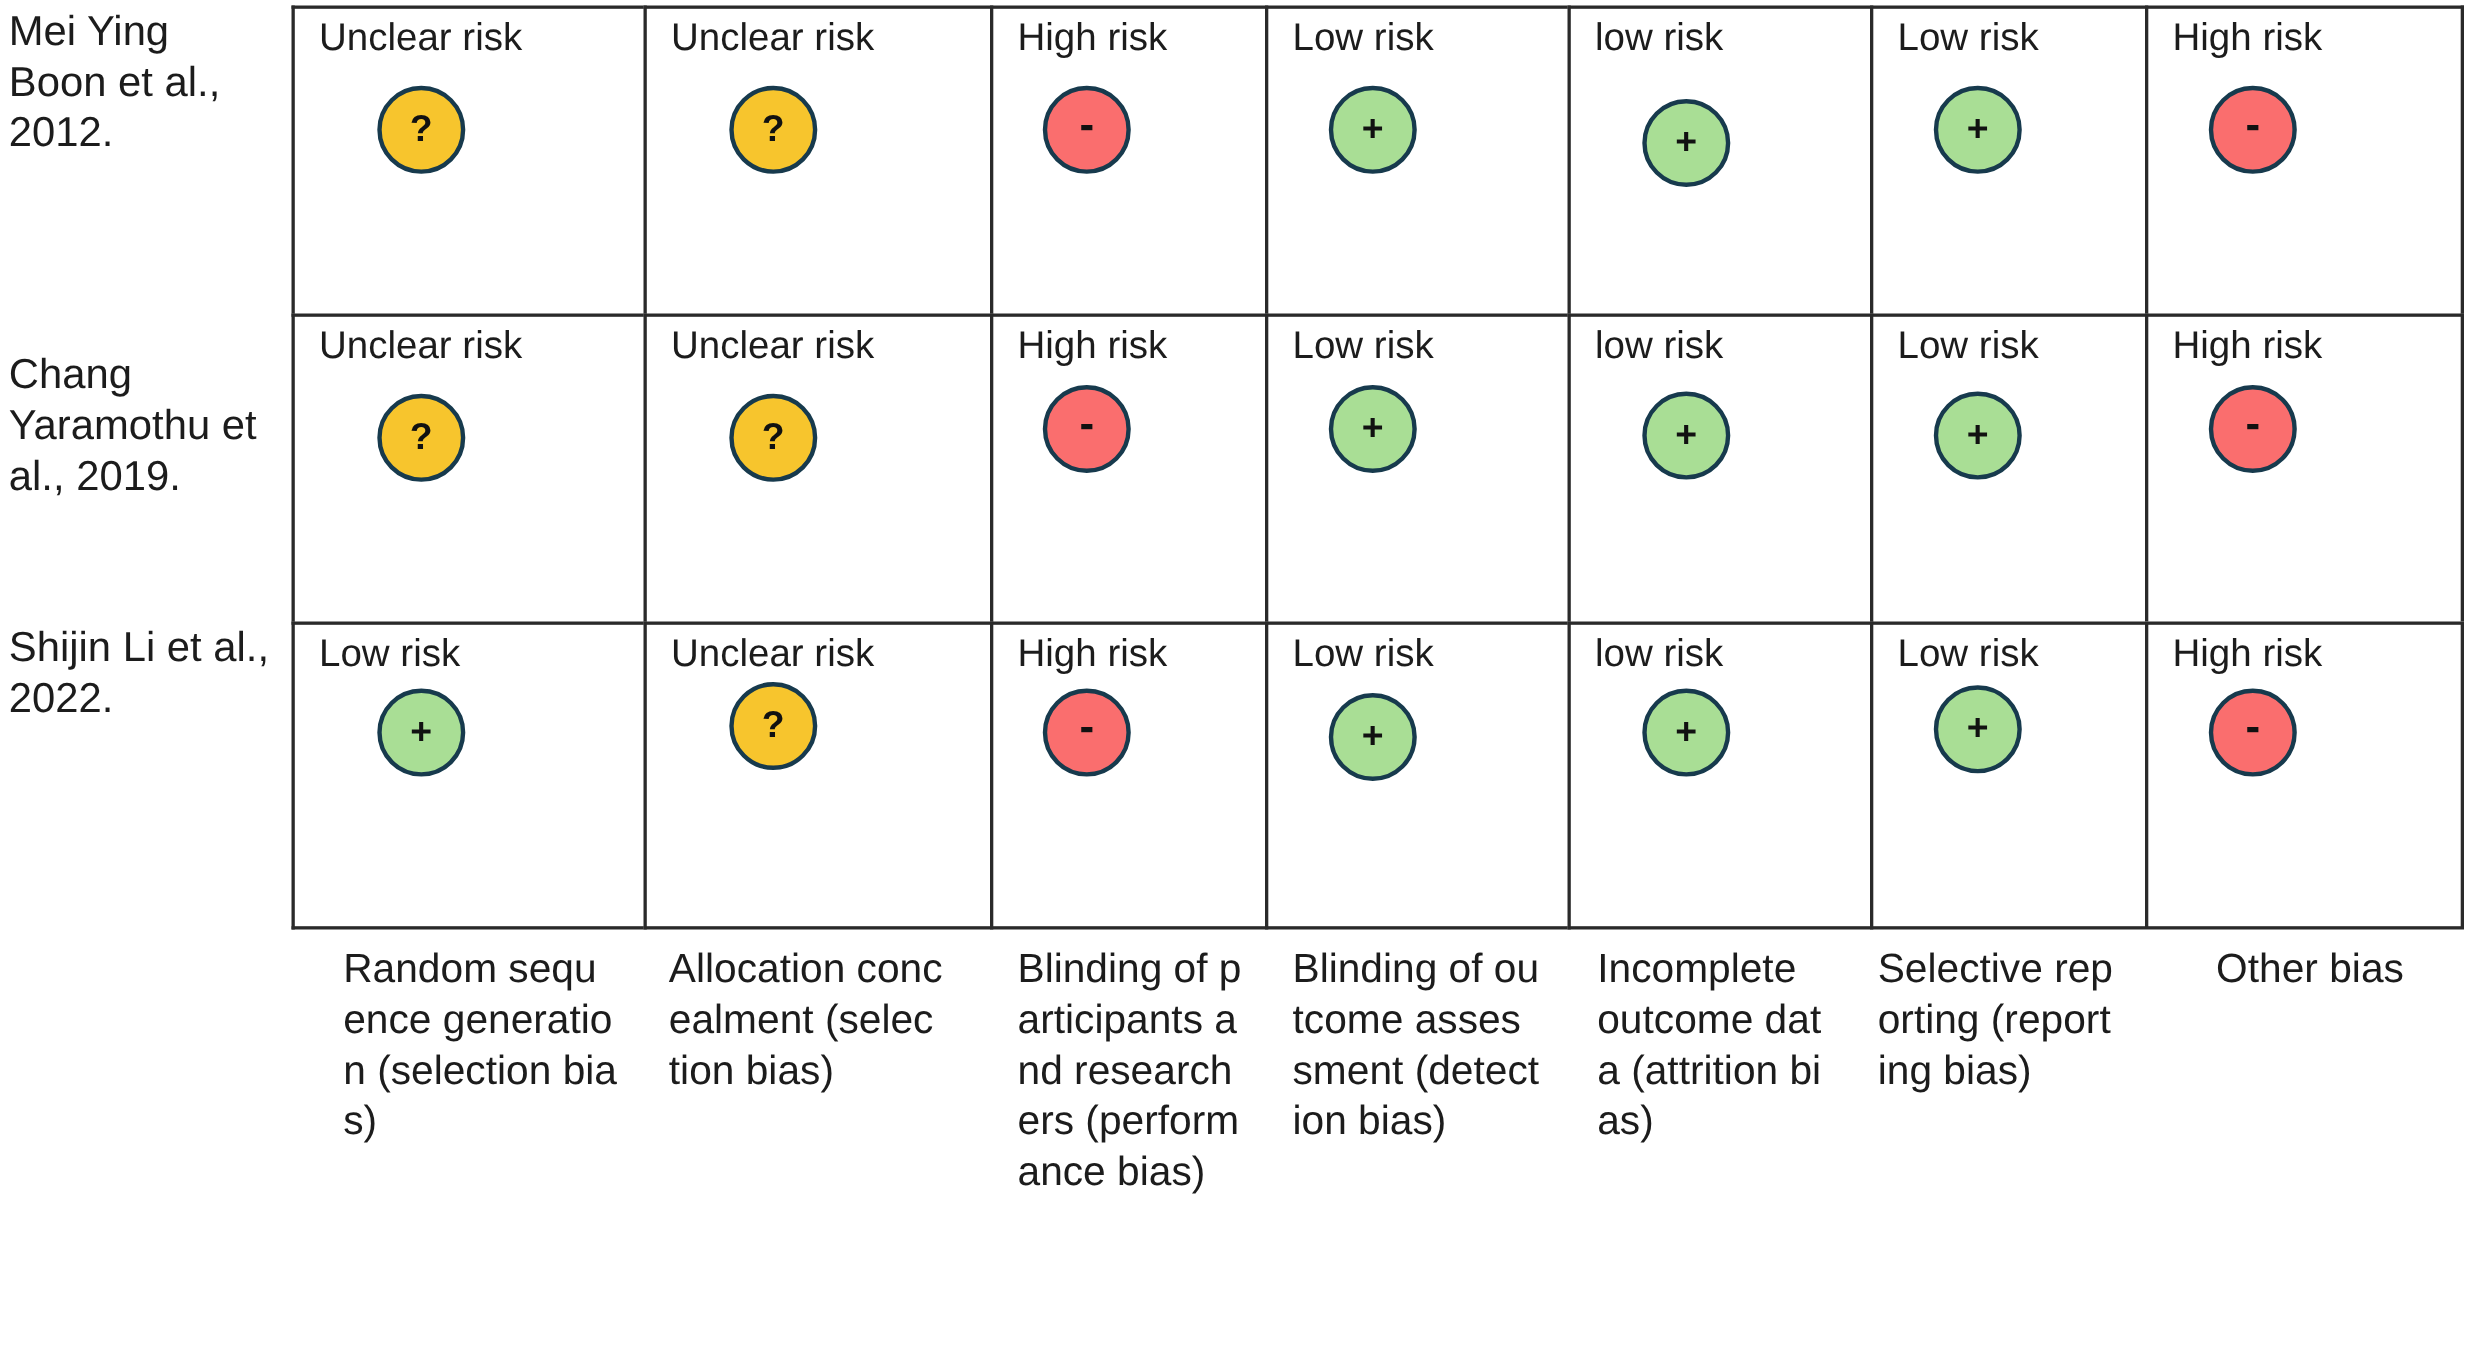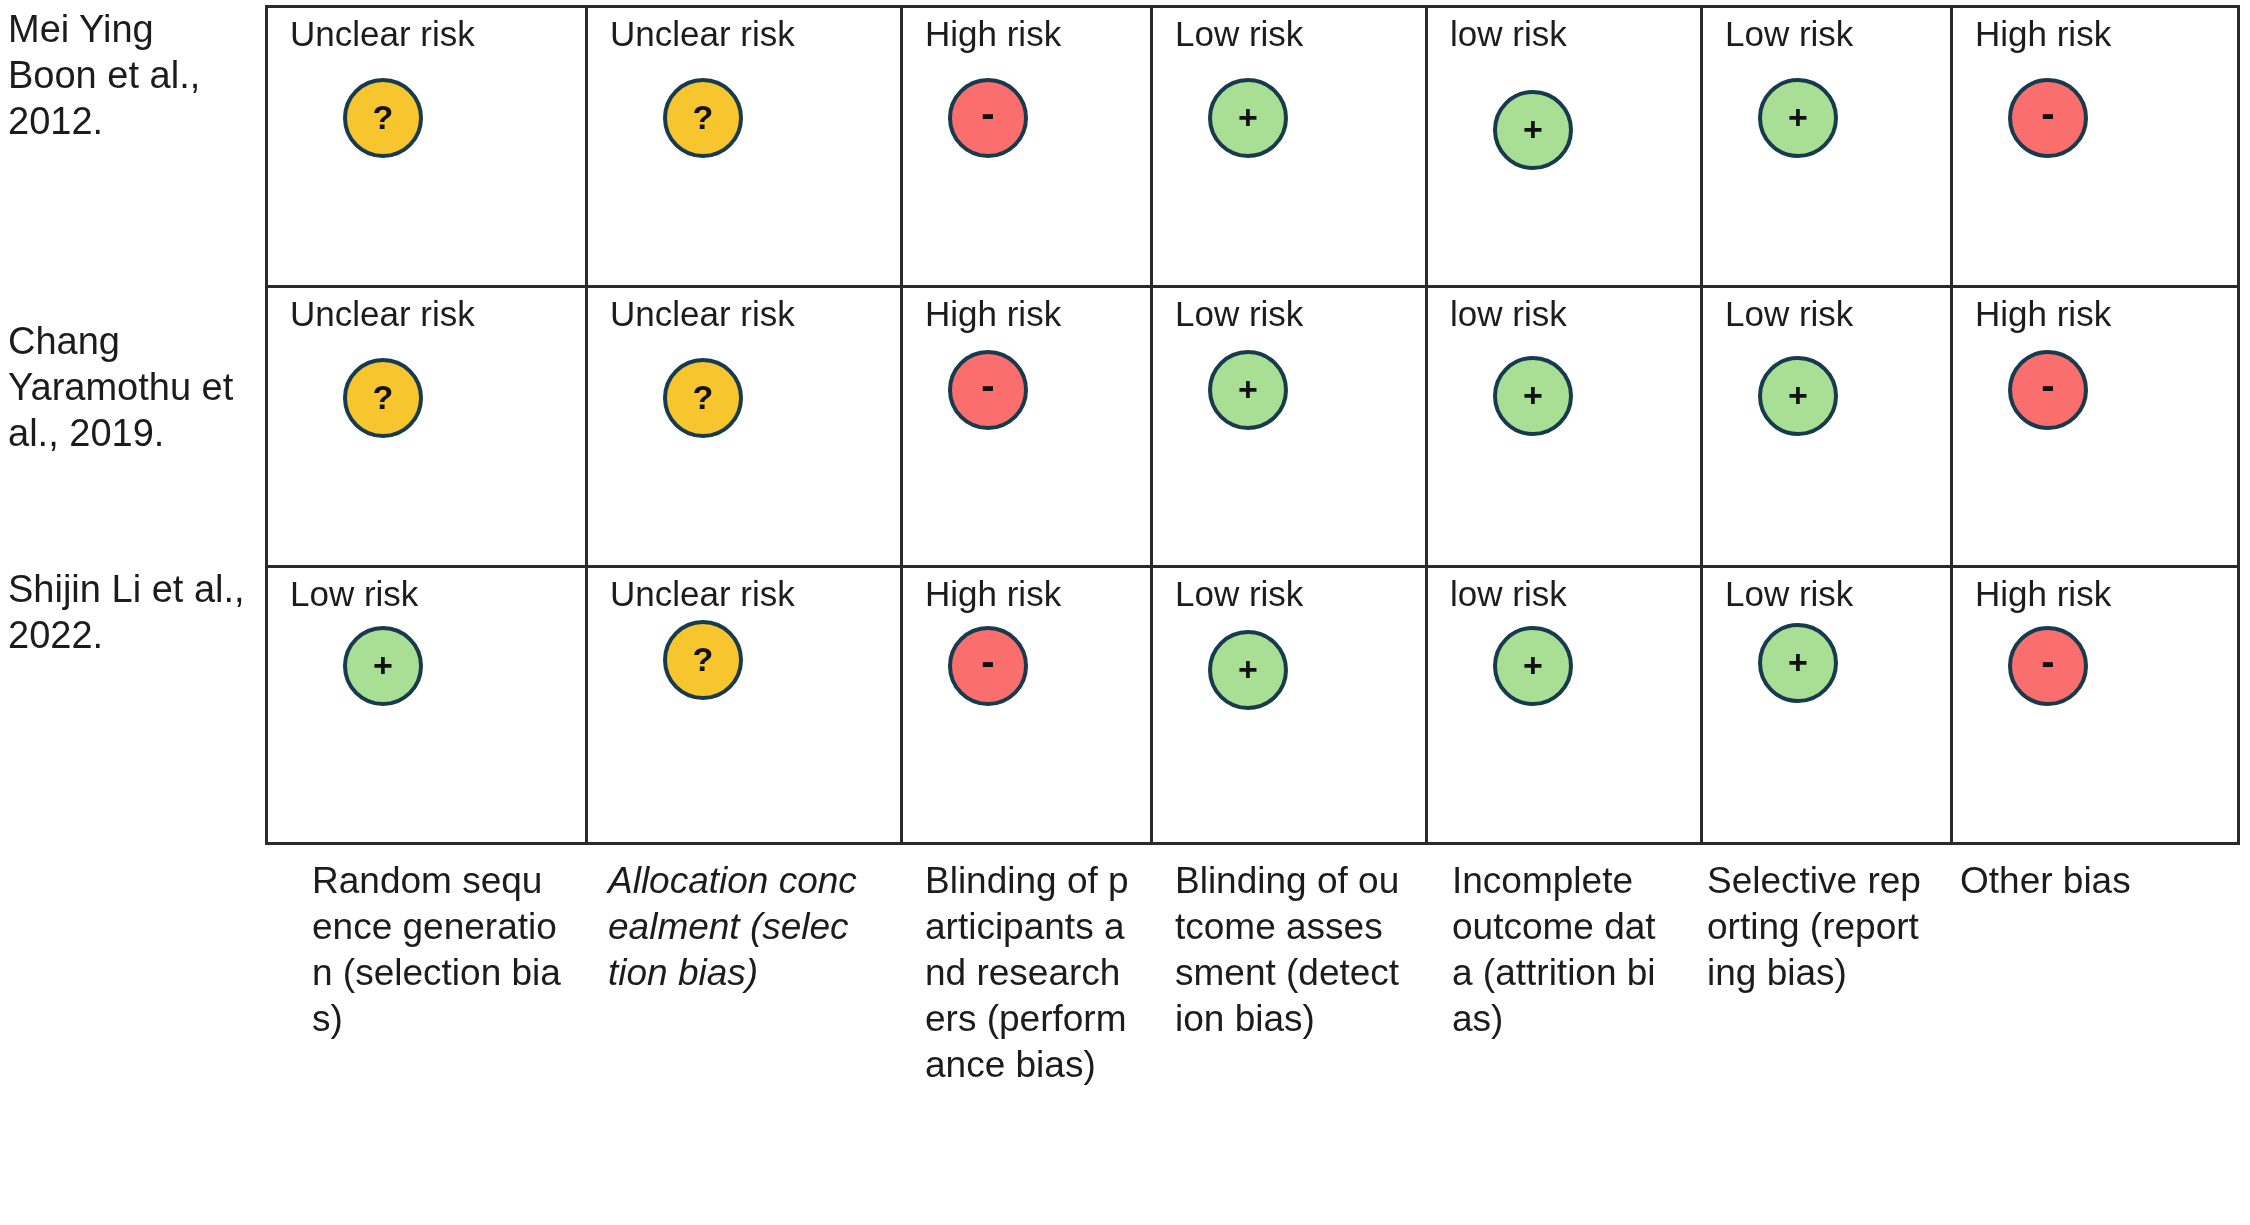--- a/index.html
+++ b/index.html
@@ -277,25 +277,25 @@
         <div class="cell-label">High risk</div>
         <div class="bubble high" style="left:55px;top:58px;">
           <span class="glyph">-</span>
         </div>
       </div>
     </div>
   </div>
 
   <div class="domain-header" style="left:288px;width:250px;margin-left:24px;">Random sequence generation (selection bias)</div>
 
-  <div class="domain-header" style="left:608px;width:250px;font-style:italic;">Allocation concealment (selection bias)</div>
+  <div class="domain-header" style="left:608px;width:250px;">Allocation concealment (selection bias)</div>
 
   <div class="domain-header" style="left:925px;width:215px;">Blinding of participants and researchers (performance bias)</div>
 
   <div class="domain-header" style="left:1175px;width:225px;">Blinding of outcome assessment (detection bias)</div>
 
   <div class="domain-header" style="left:1452px;width:210px;">Incomplete outcome data (attrition bias)</div>
 
   <div class="domain-header" style="left:1707px;width:215px;">Selective reporting (reporting bias)</div>
 
-  <div class="domain-header" style="left:1960px;width:280px;white-space:nowrap;">Other bias</div>
+  <div class="domain-header" style="left:1960px;width:280px;white-space:nowrap;text-align:center;">Other bias</div>
 
 </div>
 
 </body></html>

